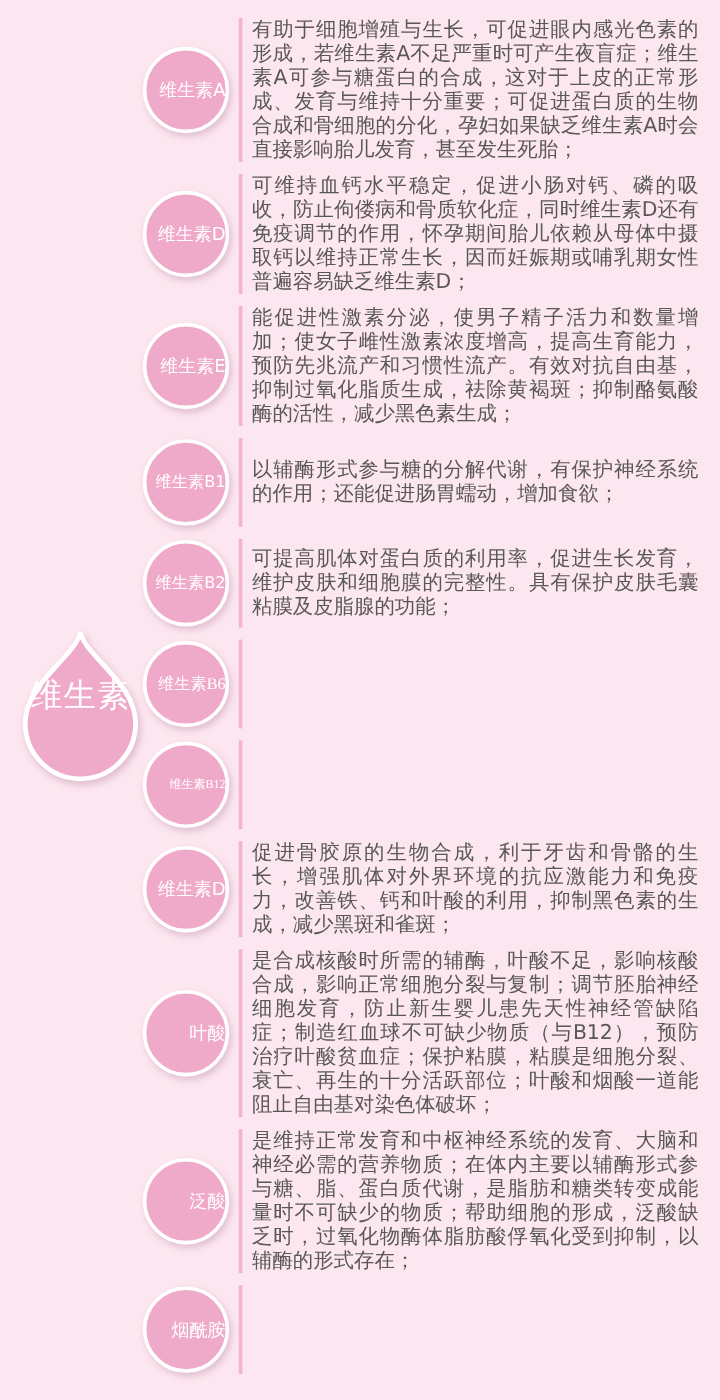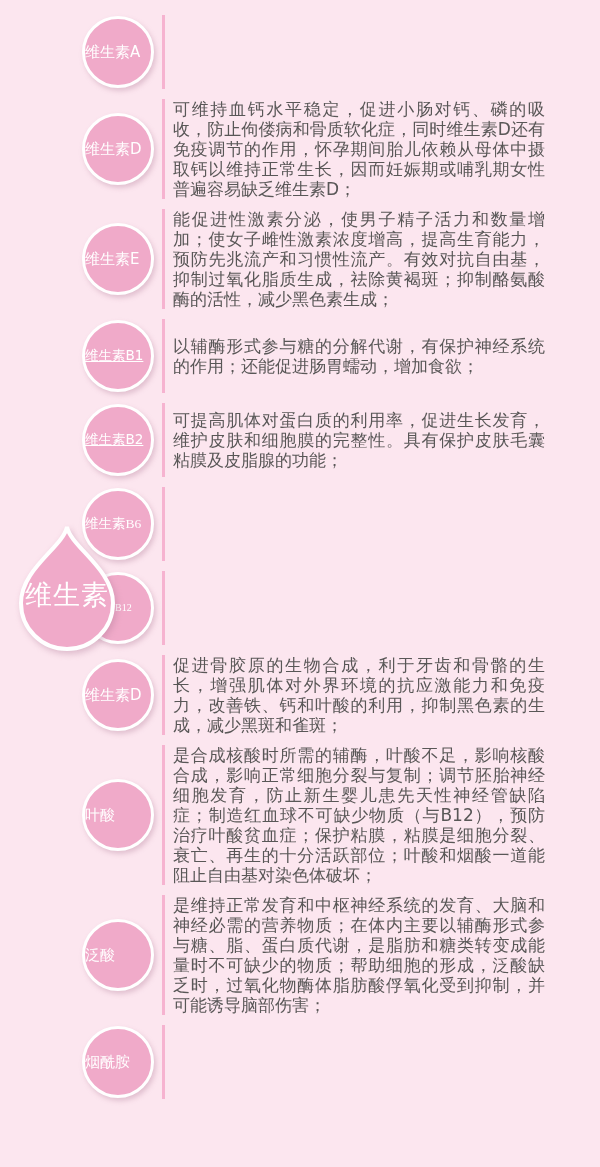--- a/index.html
+++ b/index.html
@@ -11,40 +11,40 @@
   }
   html,body{margin:0;padding:0;}
   .page{
     width:600px;height:1167px;background:var(--bg);
     font-family:"DejaVu Sans",sans-serif;
     position:relative;overflow:hidden;
     padding-top:15px;box-sizing:border-box;
   }
   .row{display:flex;align-items:center;min-height:74px;margin-bottom:10px;}
   .bubble{
-    flex:0 0 auto;width:66px;height:66px;margin-left:82px;
+    flex:0 0 auto;width:66px;height:66px;margin-left:119px;
     border-radius:50%;background:var(--bubble);
     border:3px solid #fff;
     box-shadow:2px 3px 5px rgba(175,120,150,.35);
-    display:flex;align-items:center;justify-content:flex-start;
+    display:flex;align-items:center;justify-content:flex-end;
     position:relative;z-index:2;
   }
   .bubble-label{color:var(--bubble-text);font-size:15px;white-space:nowrap;}
   .divider{width:3px;align-self:stretch;background:var(--divider);margin-left:8px;flex:0 0 auto;}
   .desc{
     width:372px;margin:0 0 0 8px;
     font-size:17px;line-height:20px;color:var(--text);
     text-align:justify;text-justify:inter-ideograph;
   }
   .drop-wrap{
     position:absolute;left:13px;top:521px;width:108px;height:134px;z-index:3;
   }
   .drop-wrap svg{filter:drop-shadow(2px 3px 3px rgba(175,120,150,.4));display:block;}
   .drop-label{
-    position:absolute;left:0;top:56px;width:108px;
+    position:absolute;left:0;top:40px;width:108px;
     text-align:center;color:var(--bubble-text);
     font-size:27px;letter-spacing:1px;
   }
 </style>
 </head>
 <body>
 
 <div class="page">
 
   <div class="drop-wrap">
@@ -53,49 +53,50 @@
     </svg>
     <div class="drop-label">维生素</div>
   </div>
 
   <div id="rows">
     <div class="row">
       <div class="bubble">
         <span class="bubble-label">维生素A</span>
       </div>
       <div class="divider"></div>
+      <p class="desc">有助于细胞增殖与生长，可促进眼内感光色素的形成，若维生素A不足严重时可产生夜盲症；维生素A可参与糖蛋白的合成，这对于上皮的正常形成、发育与维持十分重要；可促进蛋白质的生物合成和骨细胞的分化，孕妇如果缺乏维生素A时会直接影响胎儿发育，甚至发生死胎；</p>
     </div>
 
     <div class="row">
       <div class="bubble">
         <span class="bubble-label">维生素D</span>
       </div>
       <div class="divider"></div>
       <p class="desc">可维持血钙水平稳定，促进小肠对钙、磷的吸收，防止佝偻病和骨质软化症，同时维生素D还有免疫调节的作用，怀孕期间胎儿依赖从母体中摄取钙以维持正常生长，因而妊娠期或哺乳期女性普遍容易缺乏维生素D；</p>
     </div>
 
     <div class="row">
       <div class="bubble">
         <span class="bubble-label">维生素E</span>
       </div>
       <div class="divider"></div>
       <p class="desc">能促进性激素分泌，使男子精子活力和数量增加；使女子雌性激素浓度增高，提高生育能力，预防先兆流产和习惯性流产。有效对抗自由基，抑制过氧化脂质生成，祛除黄褐斑；抑制酪氨酸酶的活性，减少黑色素生成；</p>
     </div>
 
     <div class="row">
       <div class="bubble">
-        <span class="bubble-label" style="font-size: 13.5px; text-decoration: underline;">维生素B1</span>
+        <span class="bubble-label" style="font-size: 13.5px;">维生素B1</span>
       </div>
       <div class="divider"></div>
       <p class="desc">以辅酶形式参与糖的分解代谢，有保护神经系统的作用；还能促进肠胃蠕动，增加食欲；</p>
     </div>
 
     <div class="row">
       <div class="bubble">
-        <span class="bubble-label" style="font-size: 13.5px; text-decoration: underline;">维生素B2</span>
+        <span class="bubble-label" style="font-size: 13.5px;">维生素B2</span>
       </div>
       <div class="divider"></div>
       <p class="desc">可提高肌体对蛋白质的利用率，促进生长发育，维护皮肤和细胞膜的完整性。具有保护皮肤毛囊粘膜及皮脂腺的功能；</p>
     </div>
 
     <div class="row">
       <div class="bubble">
         <span class="bubble-label" style="font-size: 13.5px; font-family: Liberation Serif, serif;">维生素B6</span>
       </div>
       <div class="divider"></div>
@@ -122,21 +123,21 @@
       </div>
       <div class="divider"></div>
       <p class="desc">是合成核酸时所需的辅酶，叶酸不足，影响核酸合成，影响正常细胞分裂与复制；调节胚胎神经细胞发育，防止新生婴儿患先天性神经管缺陷症；制造红血球不可缺少物质（与B12），预防治疗叶酸贫血症；保护粘膜，粘膜是细胞分裂、衰亡、再生的十分活跃部位；叶酸和烟酸一道能阻止自由基对染色体破坏；</p>
     </div>
 
     <div class="row">
       <div class="bubble">
         <span class="bubble-label">泛酸</span>
       </div>
       <div class="divider"></div>
-      <p class="desc">是维持正常发育和中枢神经系统的发育、大脑和神经必需的营养物质；在体内主要以辅酶形式参与糖、脂、蛋白质代谢，是脂肪和糖类转变成能量时不可缺少的物质；帮助细胞的形成，泛酸缺乏时，过氧化物酶体脂肪酸俘氧化受到抑制，并可能诱导脑部伤害；</p>
+      <p class="desc">是维持正常发育和中枢神经系统的发育、大脑和神经必需的营养物质；在体内主要以辅酶形式参与糖、脂、蛋白质代谢，是脂肪和糖类转变成能量时不可缺少的物质；帮助细胞的形成，泛酸缺乏时，过氧化物酶体脂肪酸俘氧化受到抑制，以辅酶的形式存在；</p>
     </div>
 
     <div class="row">
       <div class="bubble">
         <span class="bubble-label">烟酰胺</span>
       </div>
       <div class="divider"></div>
     </div>
   </div>
 

